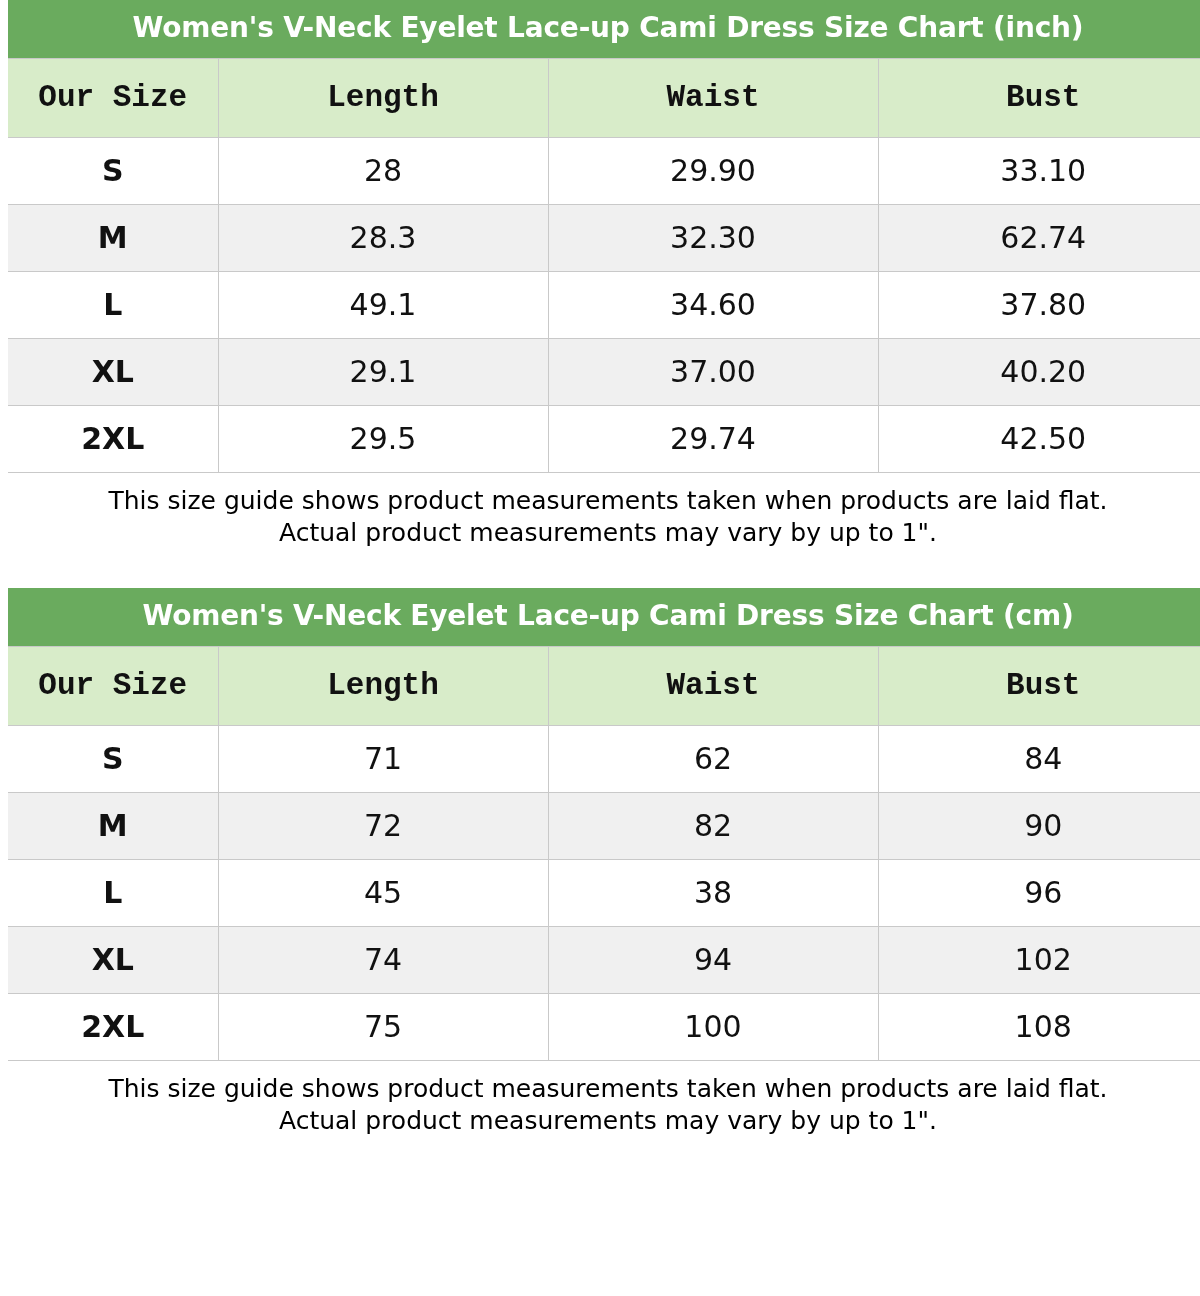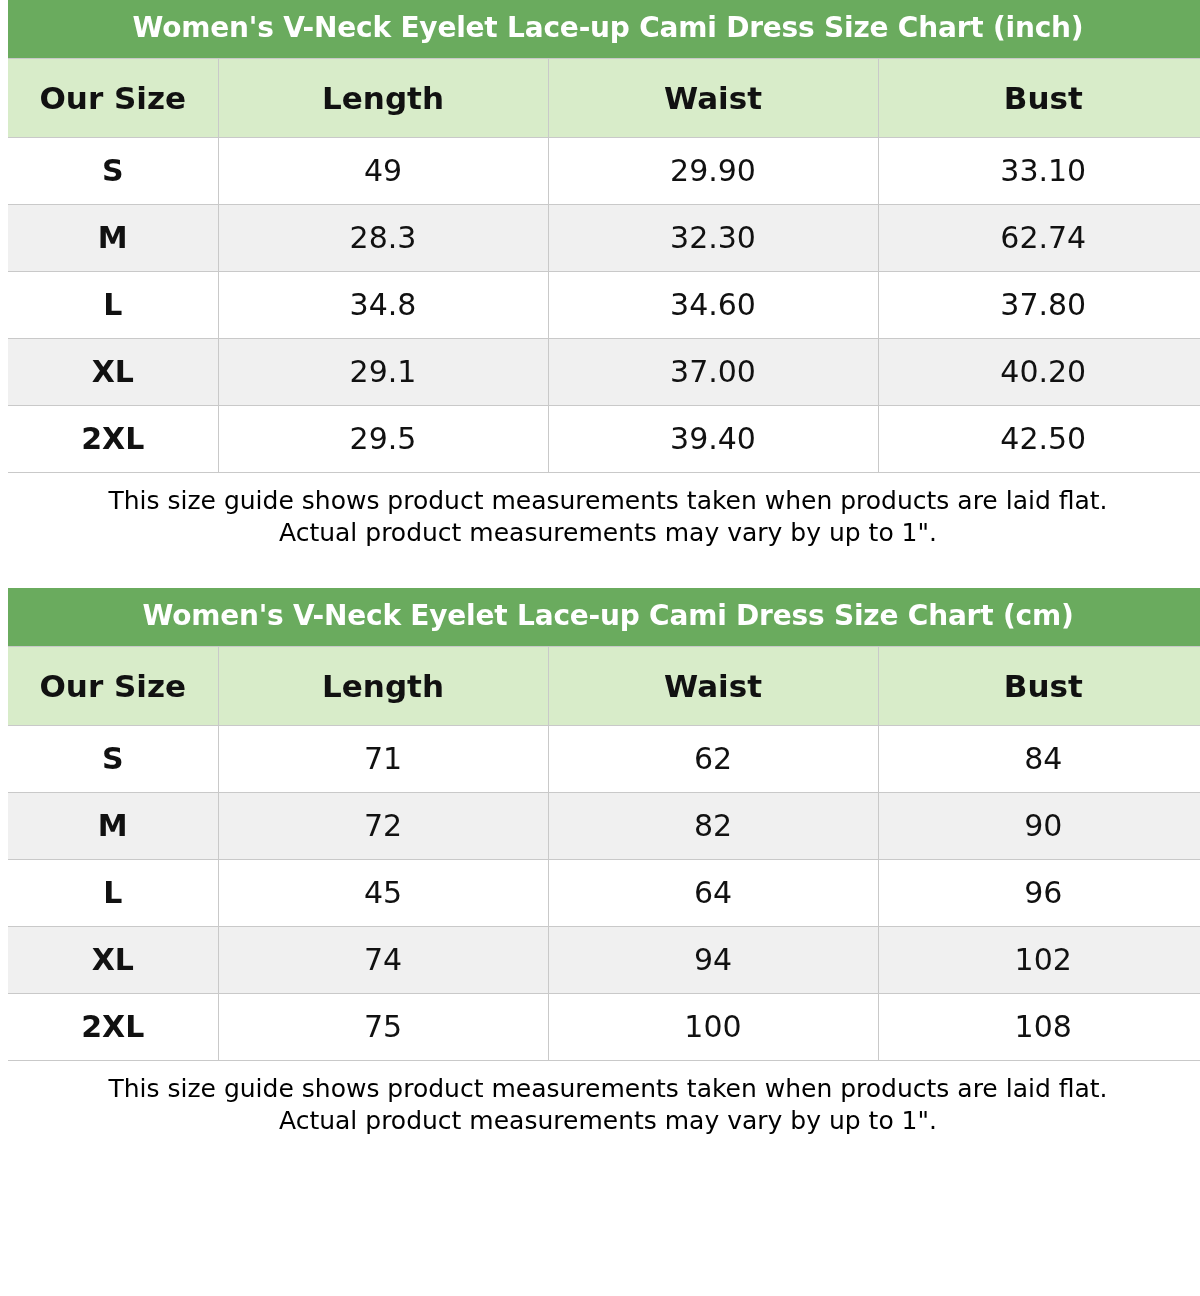--- a/index.html
+++ b/index.html
@@ -54,20 +54,21 @@
     padding: 0;
     height: 66px;
     vertical-align: middle;
   }
 
   table.size-table thead th {
     background: #d8ecc9;
     font-weight: bold;
     font-size: 31px;
     height: 78px;
+    font-family: Liberation Mono, monospace;
   }
 
   table.size-table thead th:first-child,
   table.size-table tbody td:first-child {
     border-left: none;
   }
   table.size-table thead th:last-child,
   table.size-table tbody td:last-child {
     border-right: none;
   }
@@ -126,46 +127,46 @@
         <tr>
           <th>Our Size</th>
           <th>Length</th>
           <th>Waist</th>
           <th>Bust</th>
         </tr>
       </thead>
       <tbody>
         <tr>
           <td class="size-cell">S</td>
-          <td>49</td>
+          <td>28</td>
           <td>29.90</td>
           <td>33.10</td>
         </tr>
         <tr>
           <td class="size-cell">M</td>
           <td>28.3</td>
           <td>32.30</td>
           <td>62.74</td>
         </tr>
         <tr>
           <td class="size-cell">L</td>
-          <td>34.8</td>
+          <td>49.1</td>
           <td>34.60</td>
           <td>37.80</td>
         </tr>
         <tr>
           <td class="size-cell">XL</td>
           <td>29.1</td>
           <td>37.00</td>
           <td>40.20</td>
         </tr>
         <tr>
           <td class="size-cell">2XL</td>
           <td>29.5</td>
-          <td>39.40</td>
+          <td>29.74</td>
           <td>42.50</td>
         </tr>
       </tbody>
     </table>
 
     <div class="note">
       <span class="line">This size guide shows product measurements taken when products are laid flat.</span>
       <span class="line">Actual product measurements may vary by up to 1".</span>
     </div>
   </div>
@@ -199,21 +200,21 @@
         </tr>
         <tr>
           <td class="size-cell">M</td>
           <td>72</td>
           <td>82</td>
           <td>90</td>
         </tr>
         <tr>
           <td class="size-cell">L</td>
           <td>45</td>
-          <td>64</td>
+          <td>38</td>
           <td>96</td>
         </tr>
         <tr>
           <td class="size-cell">XL</td>
           <td>74</td>
           <td>94</td>
           <td>102</td>
         </tr>
         <tr>
           <td class="size-cell">2XL</td>

